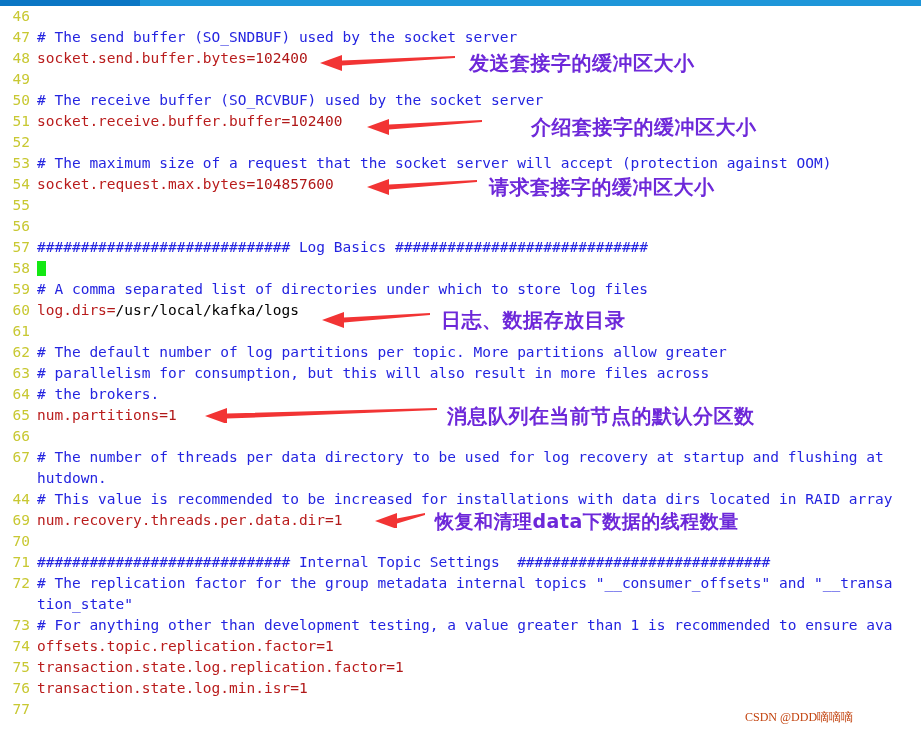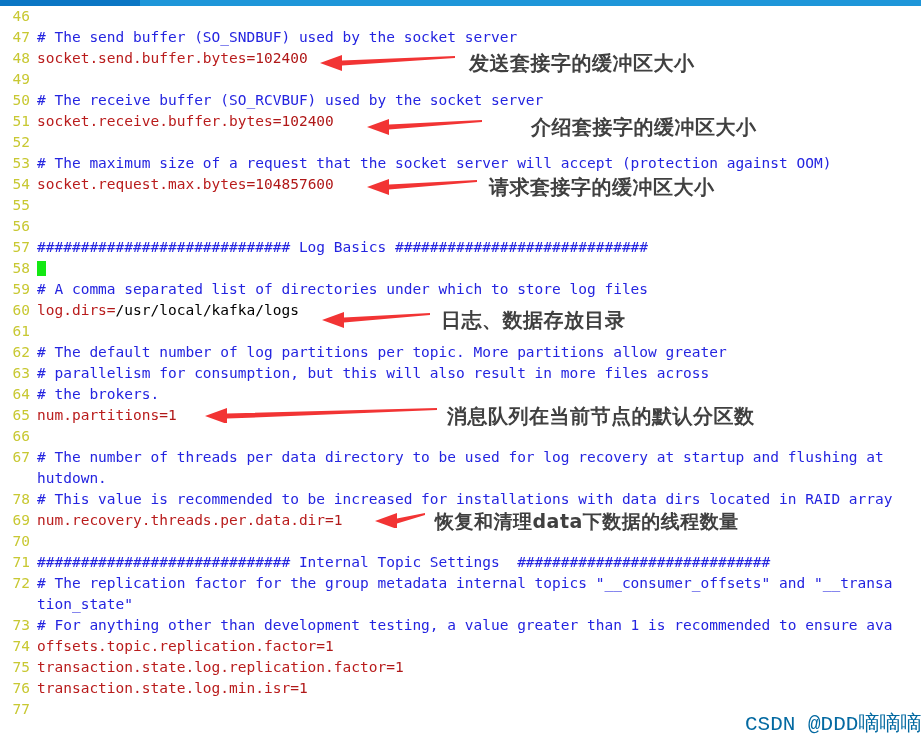--- a/index.html
+++ b/index.html
@@ -71,74 +71,74 @@
     display: inline-block;
     width: 9px;
     height: 15px;
     background: #13e813;
     vertical-align: -3px;
   }
 
   
   .anno {
     position: absolute;
-    color: #404040;
+    color: #6d28d9;
     font-family: "DejaVu Sans", "Liberation Sans", sans-serif;
     font-size: 20px;
     font-weight: 600;
     white-space: pre;
     letter-spacing: 0.5px;
   }
   .arrow {
     position: absolute;
   }
 
   
   #watermark {
     position: absolute;
-    color: #0369a1;
-    font-family: Liberation Mono, monospace;
-    font-size: 21px;
+    color: #c2410c;
+    font-family: Liberation Serif, serif;
+    font-size: 12px;
     white-space: pre;
   }
 </style>
 </head>
 <body>
 
 <div id="page">
 
   <div id="topbar">
     <div id="topbar-thumb"></div>
   </div>
 
   <div id="code">
       <div class="ln-row"><span class="gutter">46</span><span class="codetext"></span></div>
       <div class="ln-row"><span class="gutter">47</span><span class="codetext"><span class="cmt"># The send buffer (SO_SNDBUF) used by the socket server</span></span></div>
       <div class="ln-row"><span class="gutter">48</span><span class="codetext"><span class="key">socket.send.buffer.bytes</span><span class="eq">=</span><span class="val">102400</span></span></div>
       <div class="ln-row"><span class="gutter">49</span><span class="codetext"></span></div>
       <div class="ln-row"><span class="gutter">50</span><span class="codetext"><span class="cmt"># The receive buffer (SO_RCVBUF) used by the socket server</span></span></div>
-      <div class="ln-row"><span class="gutter">51</span><span class="codetext"><span class="key">socket.receive.buffer.bytes</span><span class="eq">=</span><span class="val">102400</span></span></div>
+      <div class="ln-row"><span class="gutter">51</span><span class="codetext"><span class="key">socket.receive.buffer.buffer</span><span class="eq">=</span><span class="val">102400</span></span></div>
       <div class="ln-row"><span class="gutter">52</span><span class="codetext"></span></div>
       <div class="ln-row"><span class="gutter">53</span><span class="codetext"><span class="cmt"># The maximum size of a request that the socket server will accept (protection against OOM)</span></span></div>
       <div class="ln-row"><span class="gutter">54</span><span class="codetext"><span class="key">socket.request.max.bytes</span><span class="eq">=</span><span class="val">104857600</span></span></div>
       <div class="ln-row"><span class="gutter">55</span><span class="codetext"></span></div>
       <div class="ln-row"><span class="gutter">56</span><span class="codetext"></span></div>
       <div class="ln-row"><span class="gutter">57</span><span class="codetext"><span class="cmt">############################# Log Basics #############################</span></span></div>
       <div class="ln-row"><span class="gutter">58</span><span class="codetext"><span class="cursor"></span></span></div>
       <div class="ln-row"><span class="gutter">59</span><span class="codetext"><span class="cmt"># A comma separated list of directories under which to store log files</span></span></div>
       <div class="ln-row"><span class="gutter">60</span><span class="codetext"><span class="key">log.dirs</span><span class="eq">=</span><span class="path">/usr/local/kafka/logs</span></span></div>
       <div class="ln-row"><span class="gutter">61</span><span class="codetext"></span></div>
       <div class="ln-row"><span class="gutter">62</span><span class="codetext"><span class="cmt"># The default number of log partitions per topic. More partitions allow greater</span></span></div>
       <div class="ln-row"><span class="gutter">63</span><span class="codetext"><span class="cmt"># parallelism for consumption, but this will also result in more files across</span></span></div>
       <div class="ln-row"><span class="gutter">64</span><span class="codetext"><span class="cmt"># the brokers.</span></span></div>
       <div class="ln-row"><span class="gutter">65</span><span class="codetext"><span class="key">num.partitions</span><span class="eq">=</span><span class="val">1</span></span></div>
       <div class="ln-row"><span class="gutter">66</span><span class="codetext"></span></div>
       <div class="ln-row"><span class="gutter">67</span><span class="codetext"><span class="cmt"># The number of threads per data directory to be used for log recovery at startup and flushing at</span></span></div>
       <div class="ln-row wrap"><span class="gutter"></span><span class="codetext"><span class="cmt">hutdown.</span></span></div>
-      <div class="ln-row"><span class="gutter">78</span><span class="codetext"><span class="cmt"># This value is recommended to be increased for installations with data dirs located in RAID array</span></span></div>
+      <div class="ln-row"><span class="gutter">44</span><span class="codetext"><span class="cmt"># This value is recommended to be increased for installations with data dirs located in RAID array</span></span></div>
       <div class="ln-row"><span class="gutter">69</span><span class="codetext"><span class="key">num.recovery.threads.per.data.dir</span><span class="eq">=</span><span class="val">1</span></span></div>
       <div class="ln-row"><span class="gutter">70</span><span class="codetext"></span></div>
       <div class="ln-row"><span class="gutter">71</span><span class="codetext"><span class="cmt">############################# Internal Topic Settings  #############################</span></span></div>
       <div class="ln-row"><span class="gutter">72</span><span class="codetext"><span class="cmt"># The replication factor for the group metadata internal topics "__consumer_offsets" and "__transa</span></span></div>
       <div class="ln-row wrap"><span class="gutter"></span><span class="codetext"><span class="cmt">tion_state"</span></span></div>
       <div class="ln-row"><span class="gutter">73</span><span class="codetext"><span class="cmt"># For anything other than development testing, a value greater than 1 is recommended to ensure ava</span></span></div>
       <div class="ln-row"><span class="gutter">74</span><span class="codetext"><span class="key">offsets.topic.replication.factor</span><span class="eq">=</span><span class="val">1</span></span></div>
       <div class="ln-row"><span class="gutter">75</span><span class="codetext"><span class="key">transaction.state.log.replication.factor</span><span class="eq">=</span><span class="val">1</span></span></div>
       <div class="ln-row"><span class="gutter">76</span><span class="codetext"><span class="key">transaction.state.log.min.isr</span><span class="eq">=</span><span class="val">1</span></span></div>
       <div class="ln-row"><span class="gutter">77</span><span class="codetext"></span></div>

